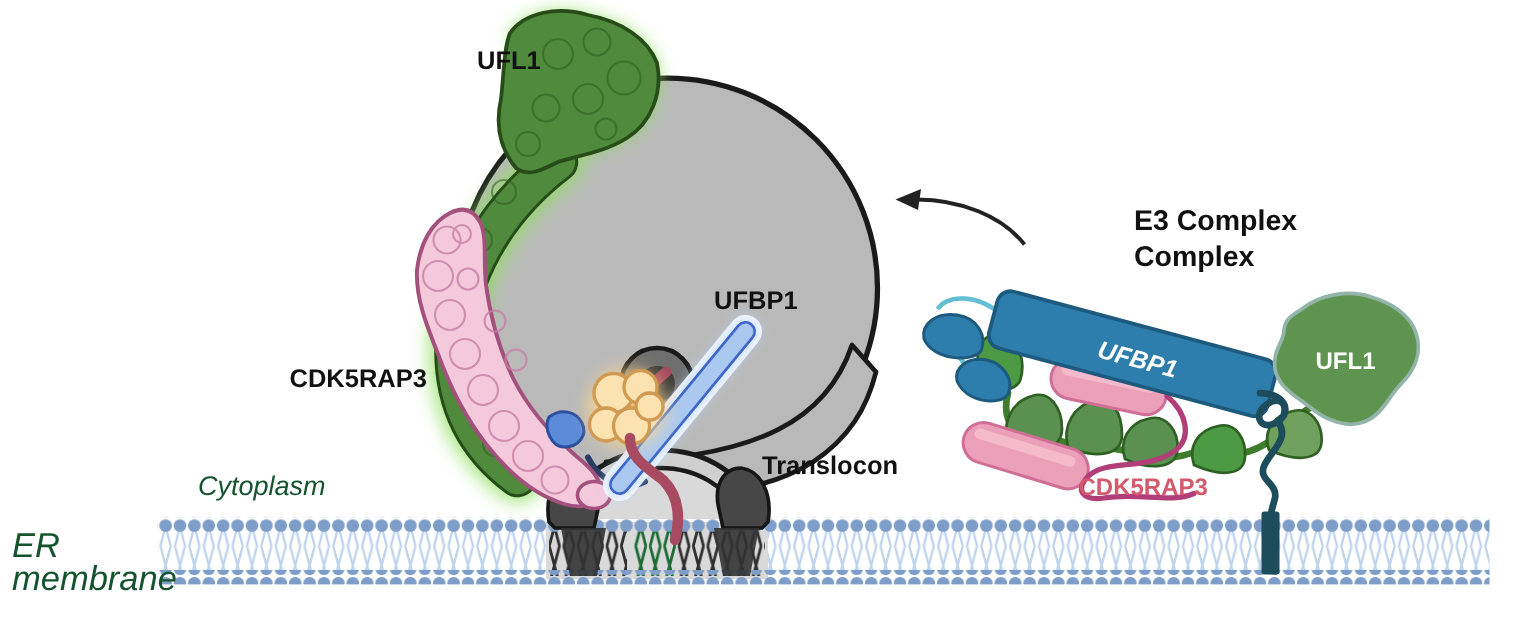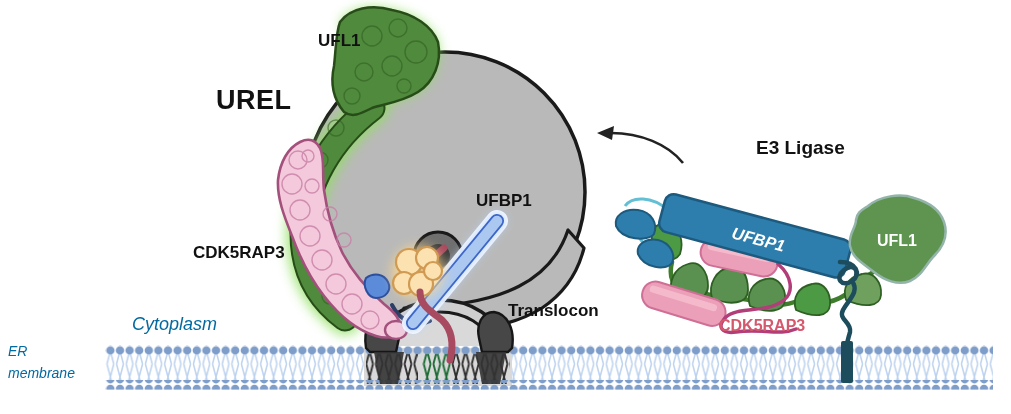--- a/index.html
+++ b/index.html
@@ -7,21 +7,21 @@
     position:relative;
     width:1011px;height:414px;
     background:#ffffff;
     font-family:"Liberation Sans", sans-serif;
     overflow:hidden;
   }
   #art{position:absolute;left:0;top:0;}
   .lbl{position:absolute;color:#111;white-space:nowrap;}
   .lbl-bold{font-weight:bold;font-size:17px;}
   .lbl-urel{font-weight:bold;font-size:27px;letter-spacing:.5px;}
-  .lbl-italic{font-style:italic;font-size:18px;color:#0369a1;font-weight:400;}
+  .lbl-italic{font-style:italic;font-size:18px;color:#14532d;font-weight:400;}
   .lbl-title{font-weight:bold;font-size:19px;line-height:24px;}
   .lbl-pinktxt{font-weight:bold;font-size:16px;color:#d5596c;}
 </style>
 </head>
 <body>
 
 <div id="canvas">
 
   <svg id="art" width="1011" height="414" viewBox="0 0 1011 414">
     <defs>
@@ -202,30 +202,30 @@
 
       <path d="M 868,206 C 880,196 900,193 914,198 C 928,202 940,210 944,222 C 948,234 944,246 934,256 C 926,264 922,276 910,281 C 898,286 884,280 874,272 C 864,264 852,258 850,246 C 848,234 856,228 856,220 C 857,212 862,210 868,206 Z" fill="#5f9350" stroke="#93b4a8" stroke-width="2.5" stroke-linejoin="round"></path>
 
       <text x="757" y="245" transform="rotate(15 757 245)" text-anchor="middle" font-family="Liberation Sans, sans-serif" font-size="16.5" font-weight="bold" font-style="italic" fill="#ffffff">UFBP1</text>
 
       <text x="897" y="246" text-anchor="middle" font-family="Liberation Sans, sans-serif" font-size="16" font-weight="bold" fill="#ffffff">UFL1</text>
     </g>
   </svg>
 
   <div class="lbl lbl-bold" style="left:318px;top:31px;">UFL1</div>
-  <div class="lbl lbl-urel" style="left:216px;top:85px;">UREL</div>
   <div class="lbl lbl-bold" style="left:193px;top:243px;">CDK5RAP3</div>
   <div class="lbl lbl-bold" style="left:476px;top:191px;">UFBP1</div>
   <div class="lbl lbl-bold" style="left:508px;top:301px;">Translocon</div>
   <div class="lbl lbl-italic" style="left:132px;top:314px;">Cytoplasm</div>
 
-  <div class="lbl lbl-italic" style="left:8px;top:340px;line-height:22px;font-size:14px;">
+  <div class="lbl lbl-italic" style="left:8px;top:352px;line-height:22px;font-size:23px;">
     <div>ER</div>
     <div>membrane</div>
   </div>
 
   <div class="lbl lbl-title" style="left:756px;top:136px;">
-    <div>E3 Ligase</div>
+    <div>E3 Complex</div>
+    <div>Complex</div>
   </div>
 
   <div class="lbl lbl-pinktxt" style="left:719px;top:317px;">CDK5RAP3</div>
 
 </div>
 
 </body></html>

